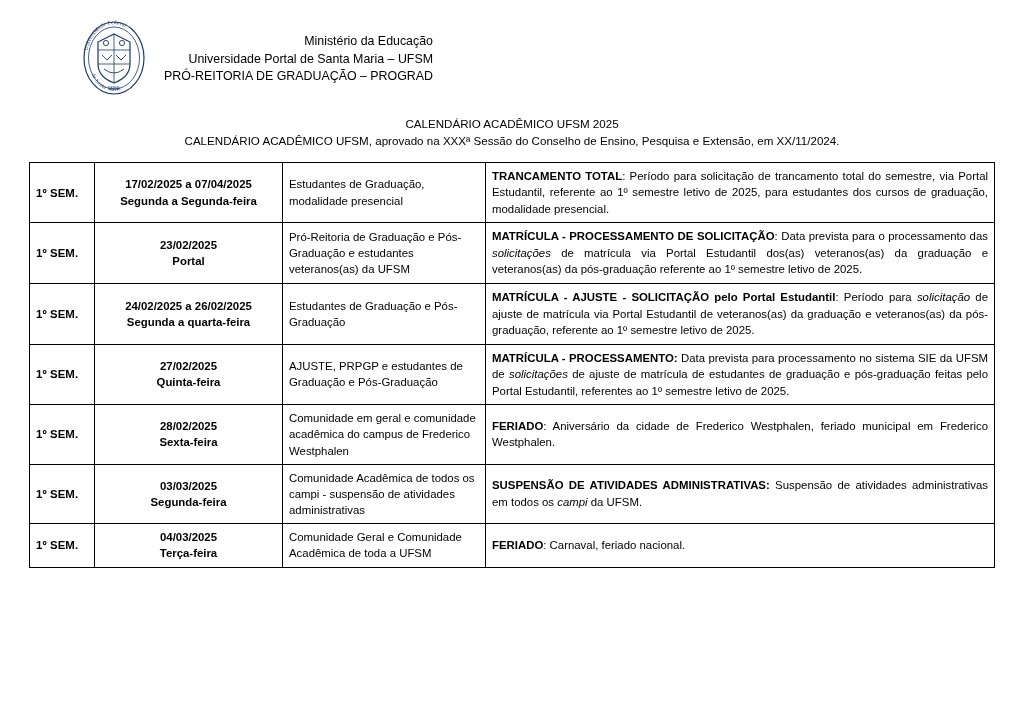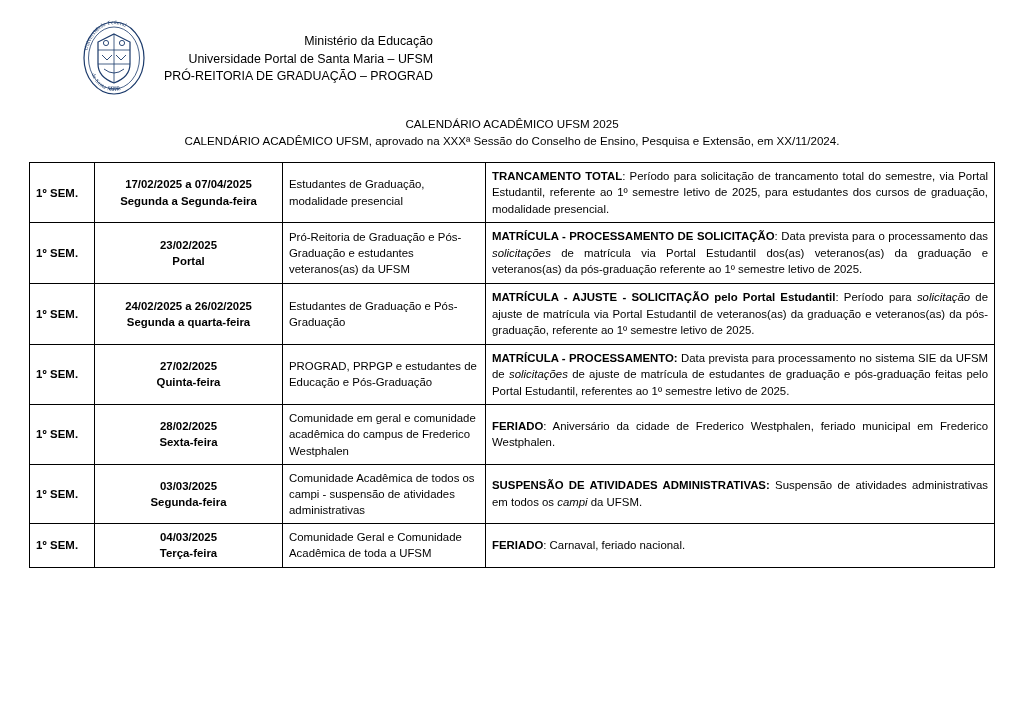--- a/index.html
+++ b/index.html
@@ -174,21 +174,21 @@
           </td>
           <td class="audience">Estudantes de Graduação e Pós-Graduação</td>
           <td class="desc"><b>MATRÍCULA - AJUSTE - SOLICITAÇÃO pelo Portal Estudantil</b><span>: Período para <i>solicitação</i> de ajuste de matrícula via Portal Estudantil de veteranos(as) da graduação e veteranos(as) da pós-graduação, referente ao 1º semestre letivo de 2025.</span></td>
         </tr>
         <tr>
           <td class="sem">1º SEM.</td>
           <td class="date">
             <div>27/02/2025</div>
             <div>Quinta-feira</div>
           </td>
-          <td class="audience">PROGRAD, PRPGP e estudantes de Educação e Pós-Graduação</td>
+          <td class="audience">AJUSTE, PRPGP e estudantes de Graduação e Pós-Graduação</td>
           <td class="desc"><b>MATRÍCULA - PROCESSAMENTO:</b><span> Data prevista para processamento no sistema SIE da UFSM de <i>solicitações</i> de ajuste de matrícula de estudantes de graduação e pós-graduação feitas pelo Portal Estudantil, referentes ao 1º semestre letivo de 2025.</span></td>
         </tr>
         <tr>
           <td class="sem">1º SEM.</td>
           <td class="date">
             <div>28/02/2025</div>
             <div>Sexta-feira</div>
           </td>
           <td class="audience">Comunidade em geral e comunidade acadêmica do campus de Frederico Westphalen</td>
           <td class="desc"><b>FERIADO</b><span>: Aniversário da cidade de Frederico Westphalen, feriado municipal em Frederico Westphalen.</span></td>

